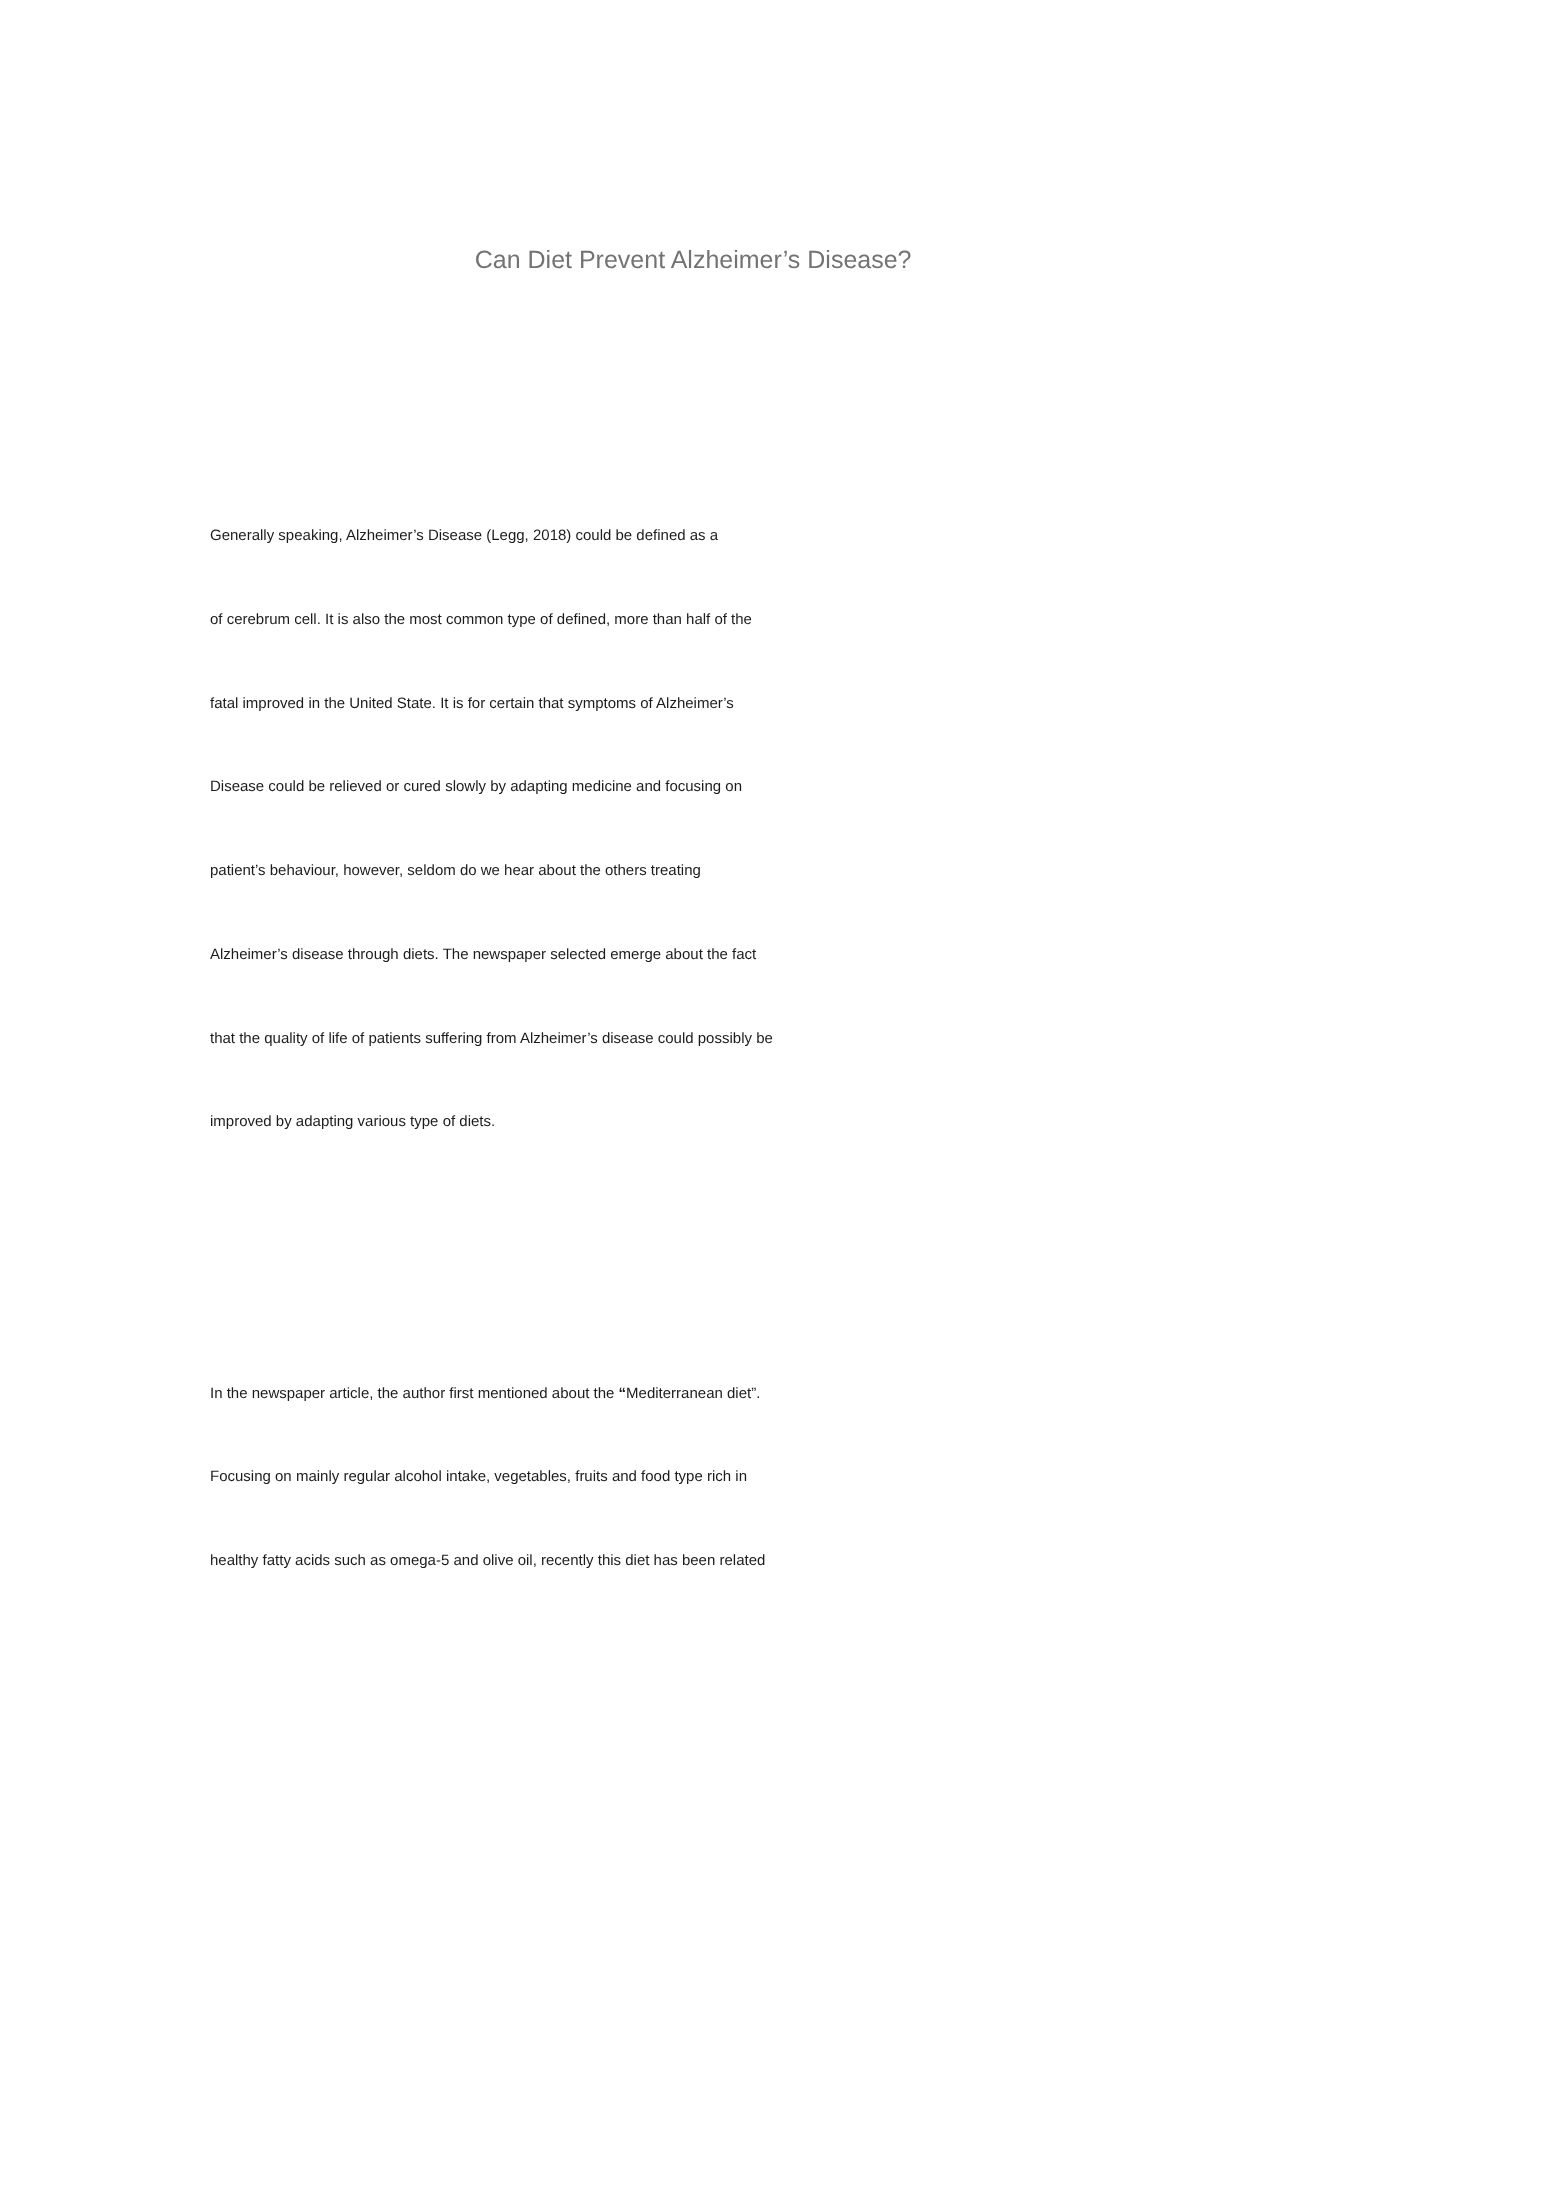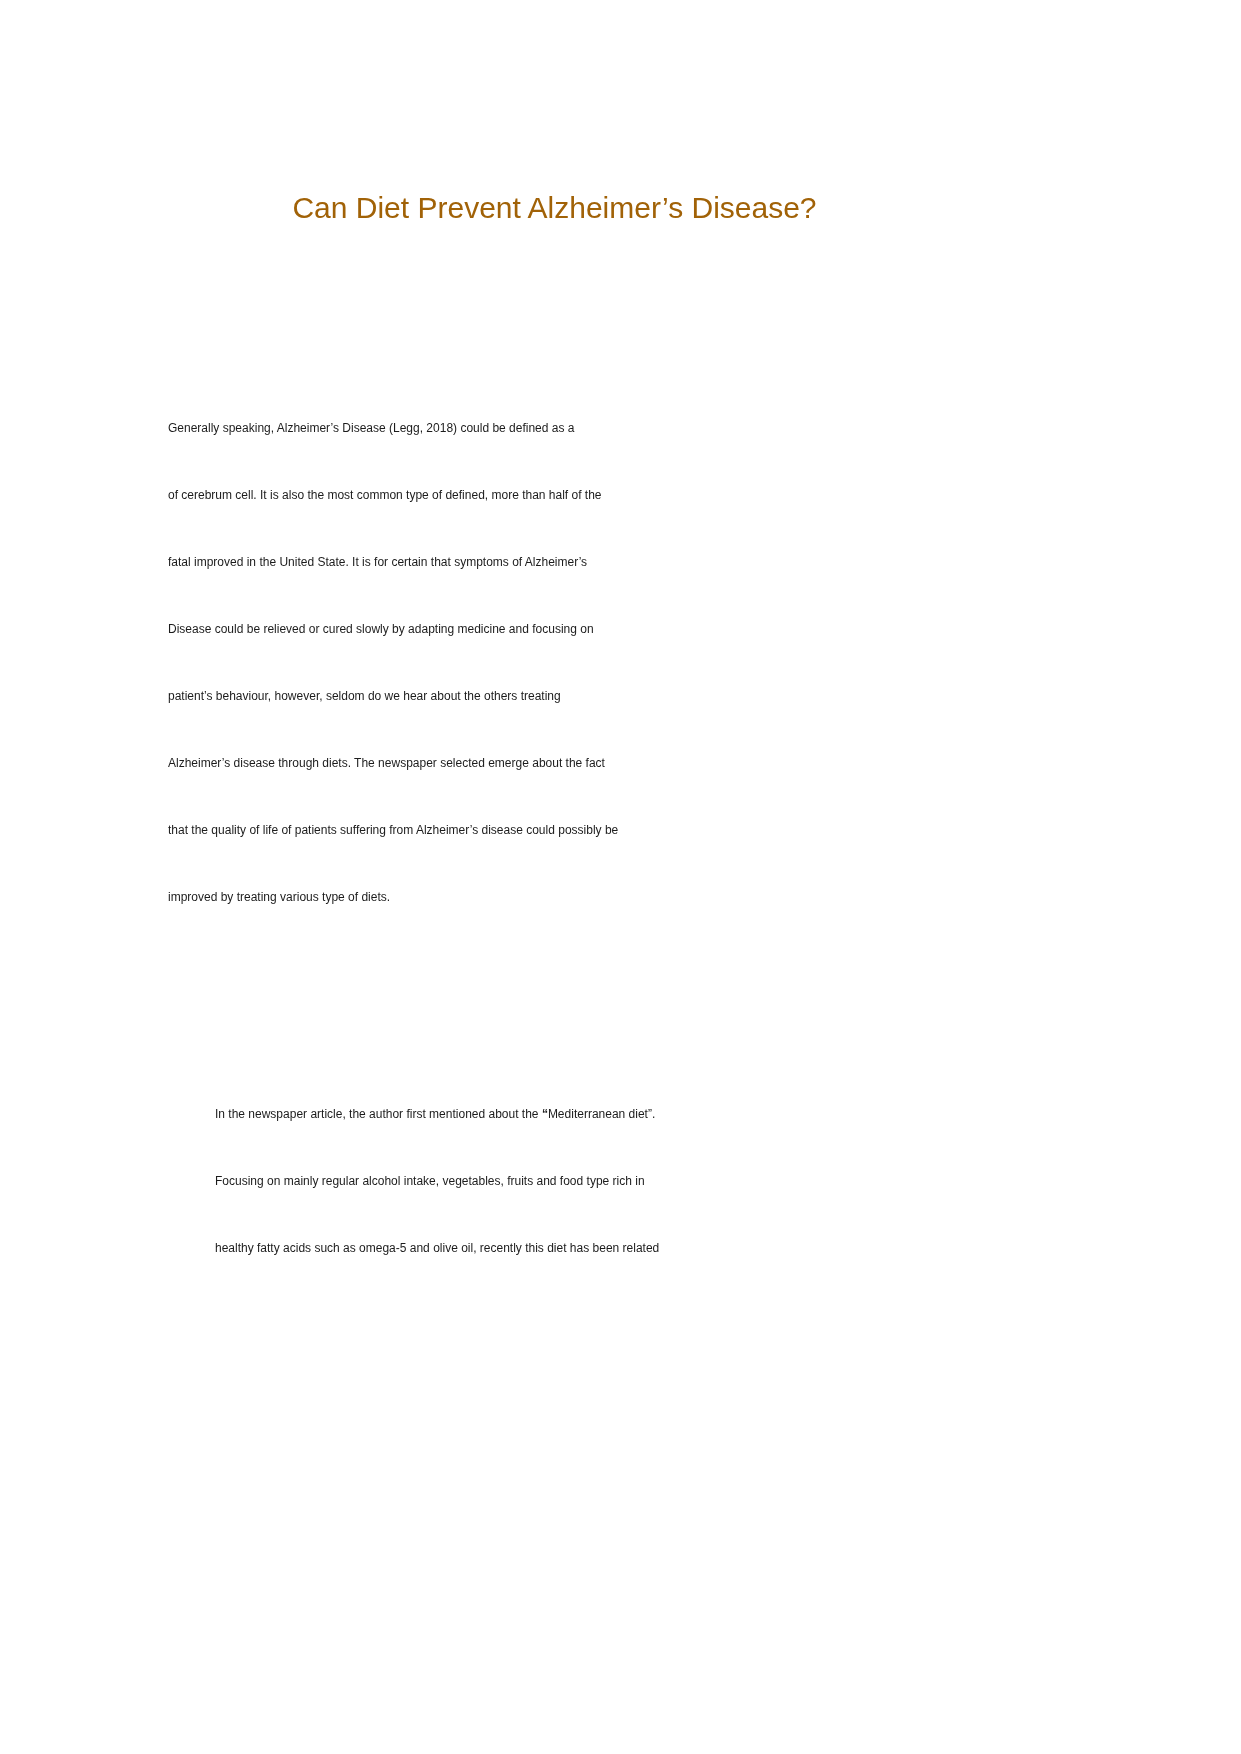--- a/index.html
+++ b/index.html
@@ -13,54 +13,54 @@
     overflow: hidden;
     font-family: "Liberation Sans", sans-serif;
     color: #1c1c1c;
   }
   .doc-title {
     position: absolute;
     top: 188px;
     left: 168px;
     width: 773px;
     margin: 0;
-    font-size: 30px;
+    font-size: 20px;
     font-weight: 400;
     line-height: 40px;
     text-align: center;
-    color: #a16207;
+    color: #737373;
   }
   .doc-body {
     position: absolute;
     top: 395px;
     left: 168px;
     width: 790px;
     font-size: 12px;
     line-height: 67px;
     font-weight: 400;
   }
-  .paragraph + .paragraph { margin-top: 150px; margin-left: 47px; }
+  .paragraph + .paragraph { margin-top: 150px; }
   .line { white-space: nowrap; }
   .seg-bold { font-weight: 700; }
 </style>
 </head>
 <body>
 
 <div class="page">
   <h1 class="doc-title">Can Diet Prevent Alzheimer’s Disease?</h1>
   <div class="doc-body">
       <div class="paragraph">
         <div class="line"><span>Generally speaking, Alzheimer’s Disease (Legg, 2018) could be defined as a</span></div>
         <div class="line"><span>of cerebrum cell. It is also the most common type of defined, more than half of the</span></div>
         <div class="line"><span>fatal improved in the United State. It is for certain that symptoms of Alzheimer’s</span></div>
         <div class="line"><span>Disease could be relieved or cured slowly by adapting medicine and focusing on</span></div>
         <div class="line"><span>patient’s behaviour, however, seldom do we hear about the others treating</span></div>
         <div class="line"><span>Alzheimer’s disease through diets. The newspaper selected emerge about the fact</span></div>
         <div class="line"><span>that the quality of life of patients suffering from Alzheimer’s disease could possibly be</span></div>
-        <div class="line"><span>improved by treating various type of diets.</span></div>
+        <div class="line"><span>improved by adapting various type of diets.</span></div>
       </div>
       <div class="paragraph">
         <div class="line"><span>In the newspaper article, the author first mentioned about the </span><span class="seg-bold">“</span><span>Mediterranean diet”.</span></div>
         <div class="line"><span>Focusing on mainly regular alcohol intake, vegetables, fruits and food type rich in</span></div>
         <div class="line"><span>healthy fatty acids such as omega-5 and olive oil, recently this diet has been related</span></div>
       </div>
     </div>
 </div>
 
 </body></html>

